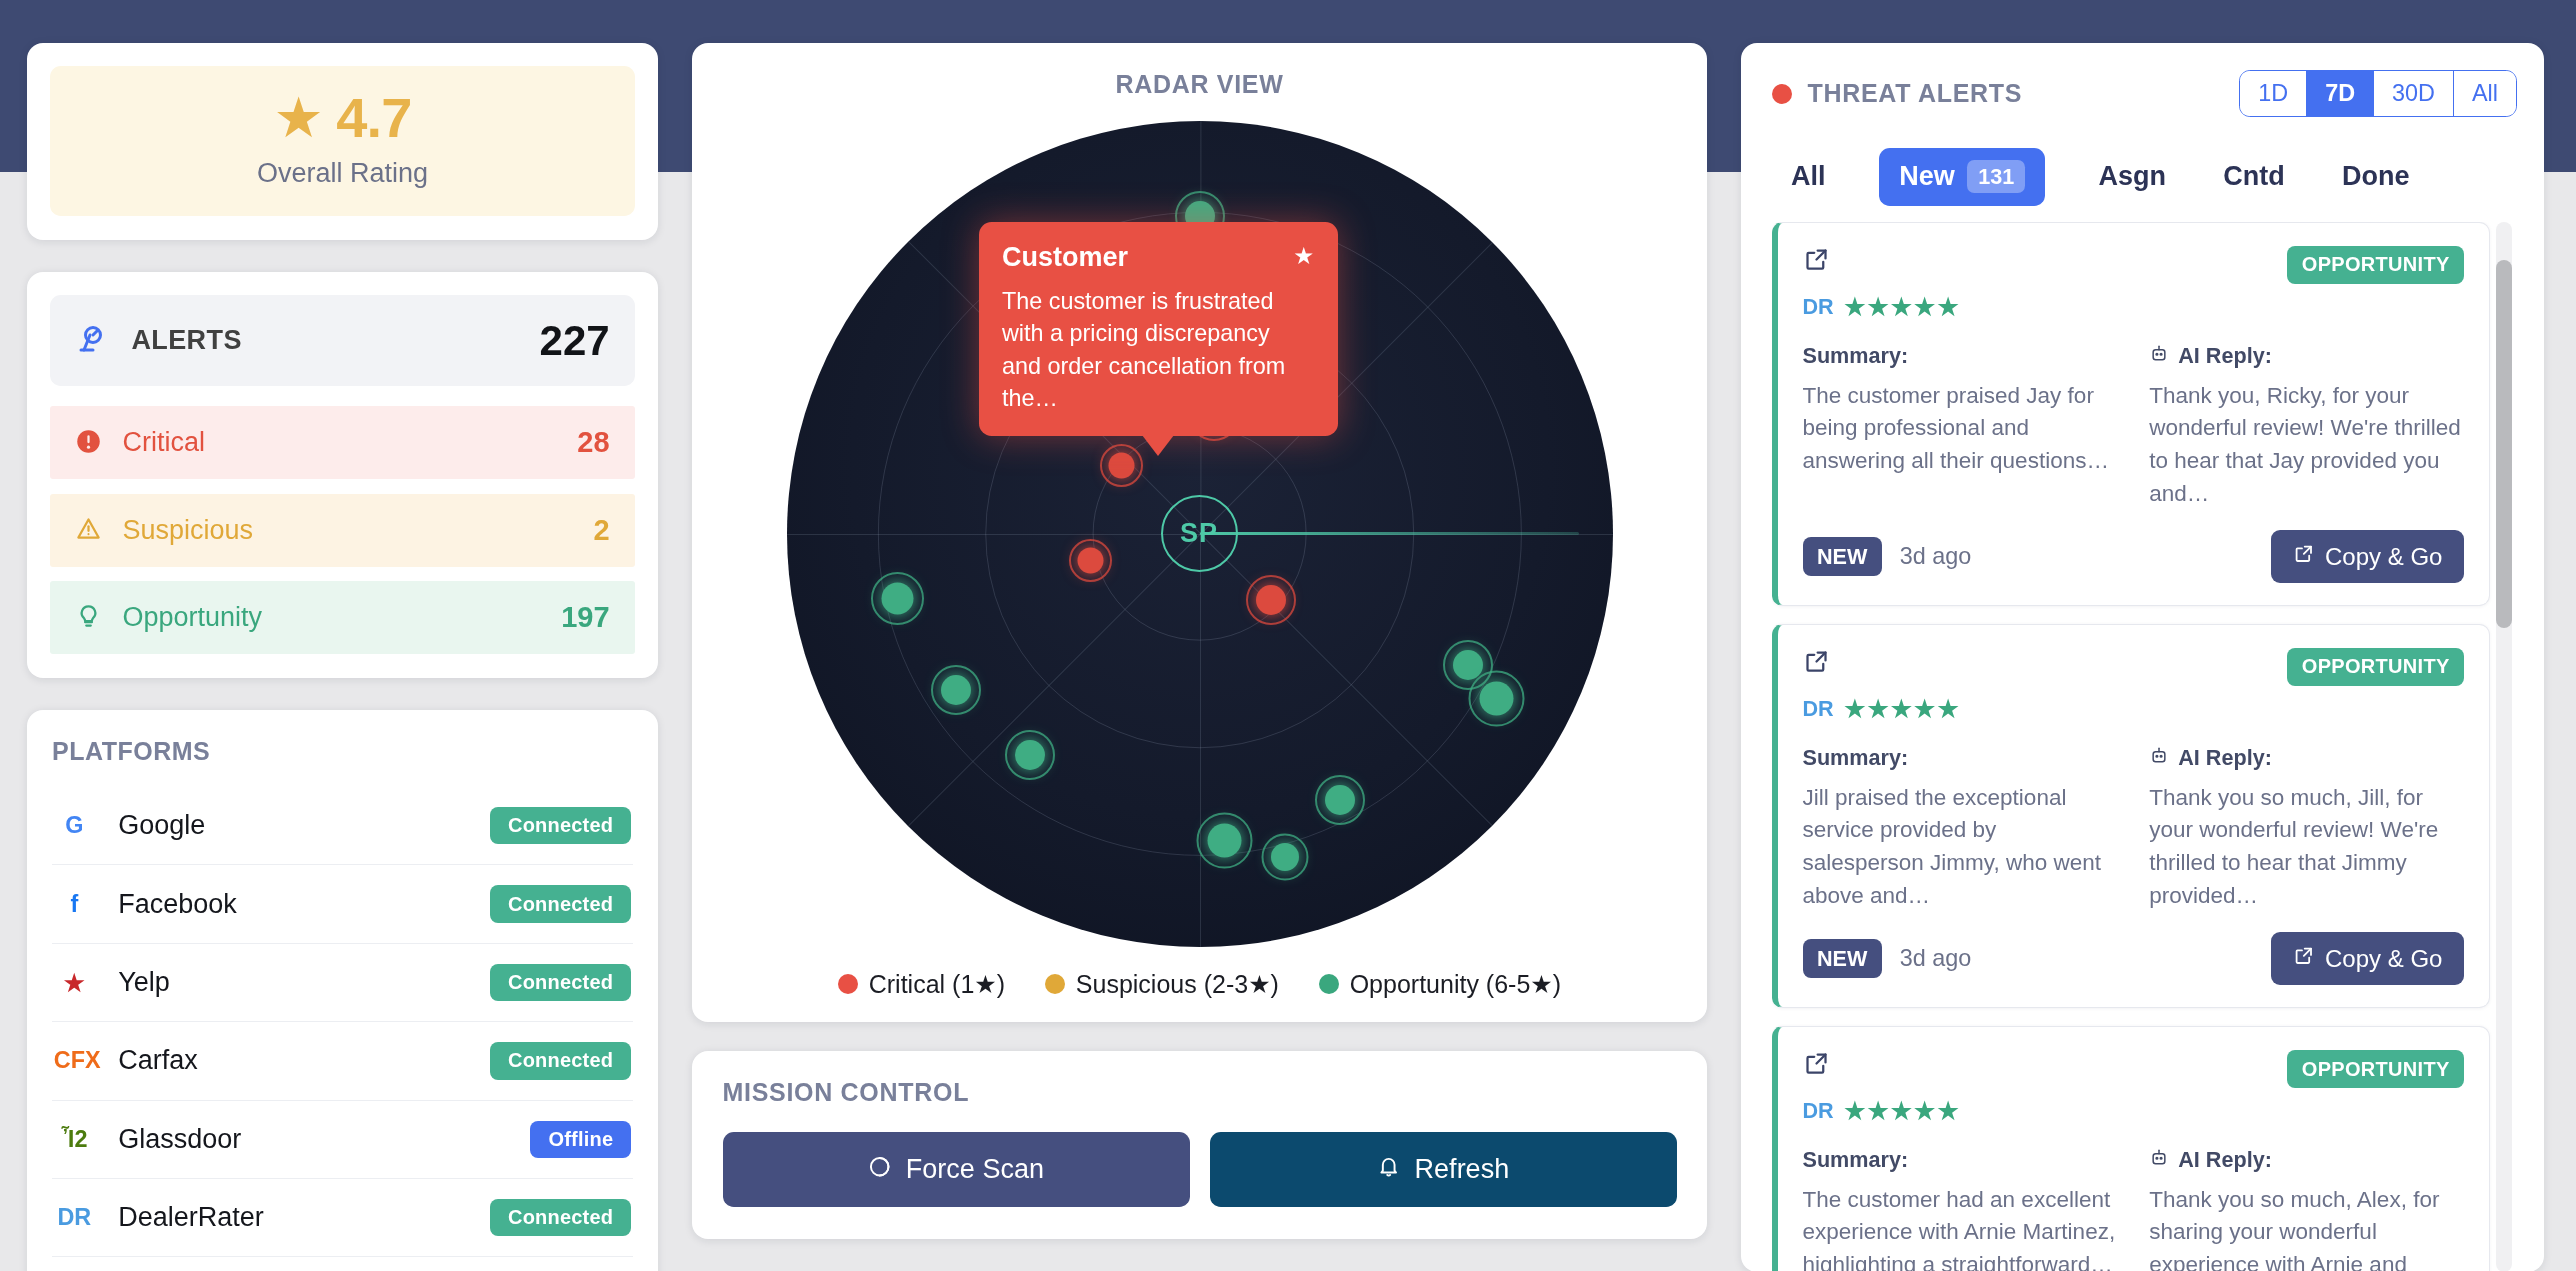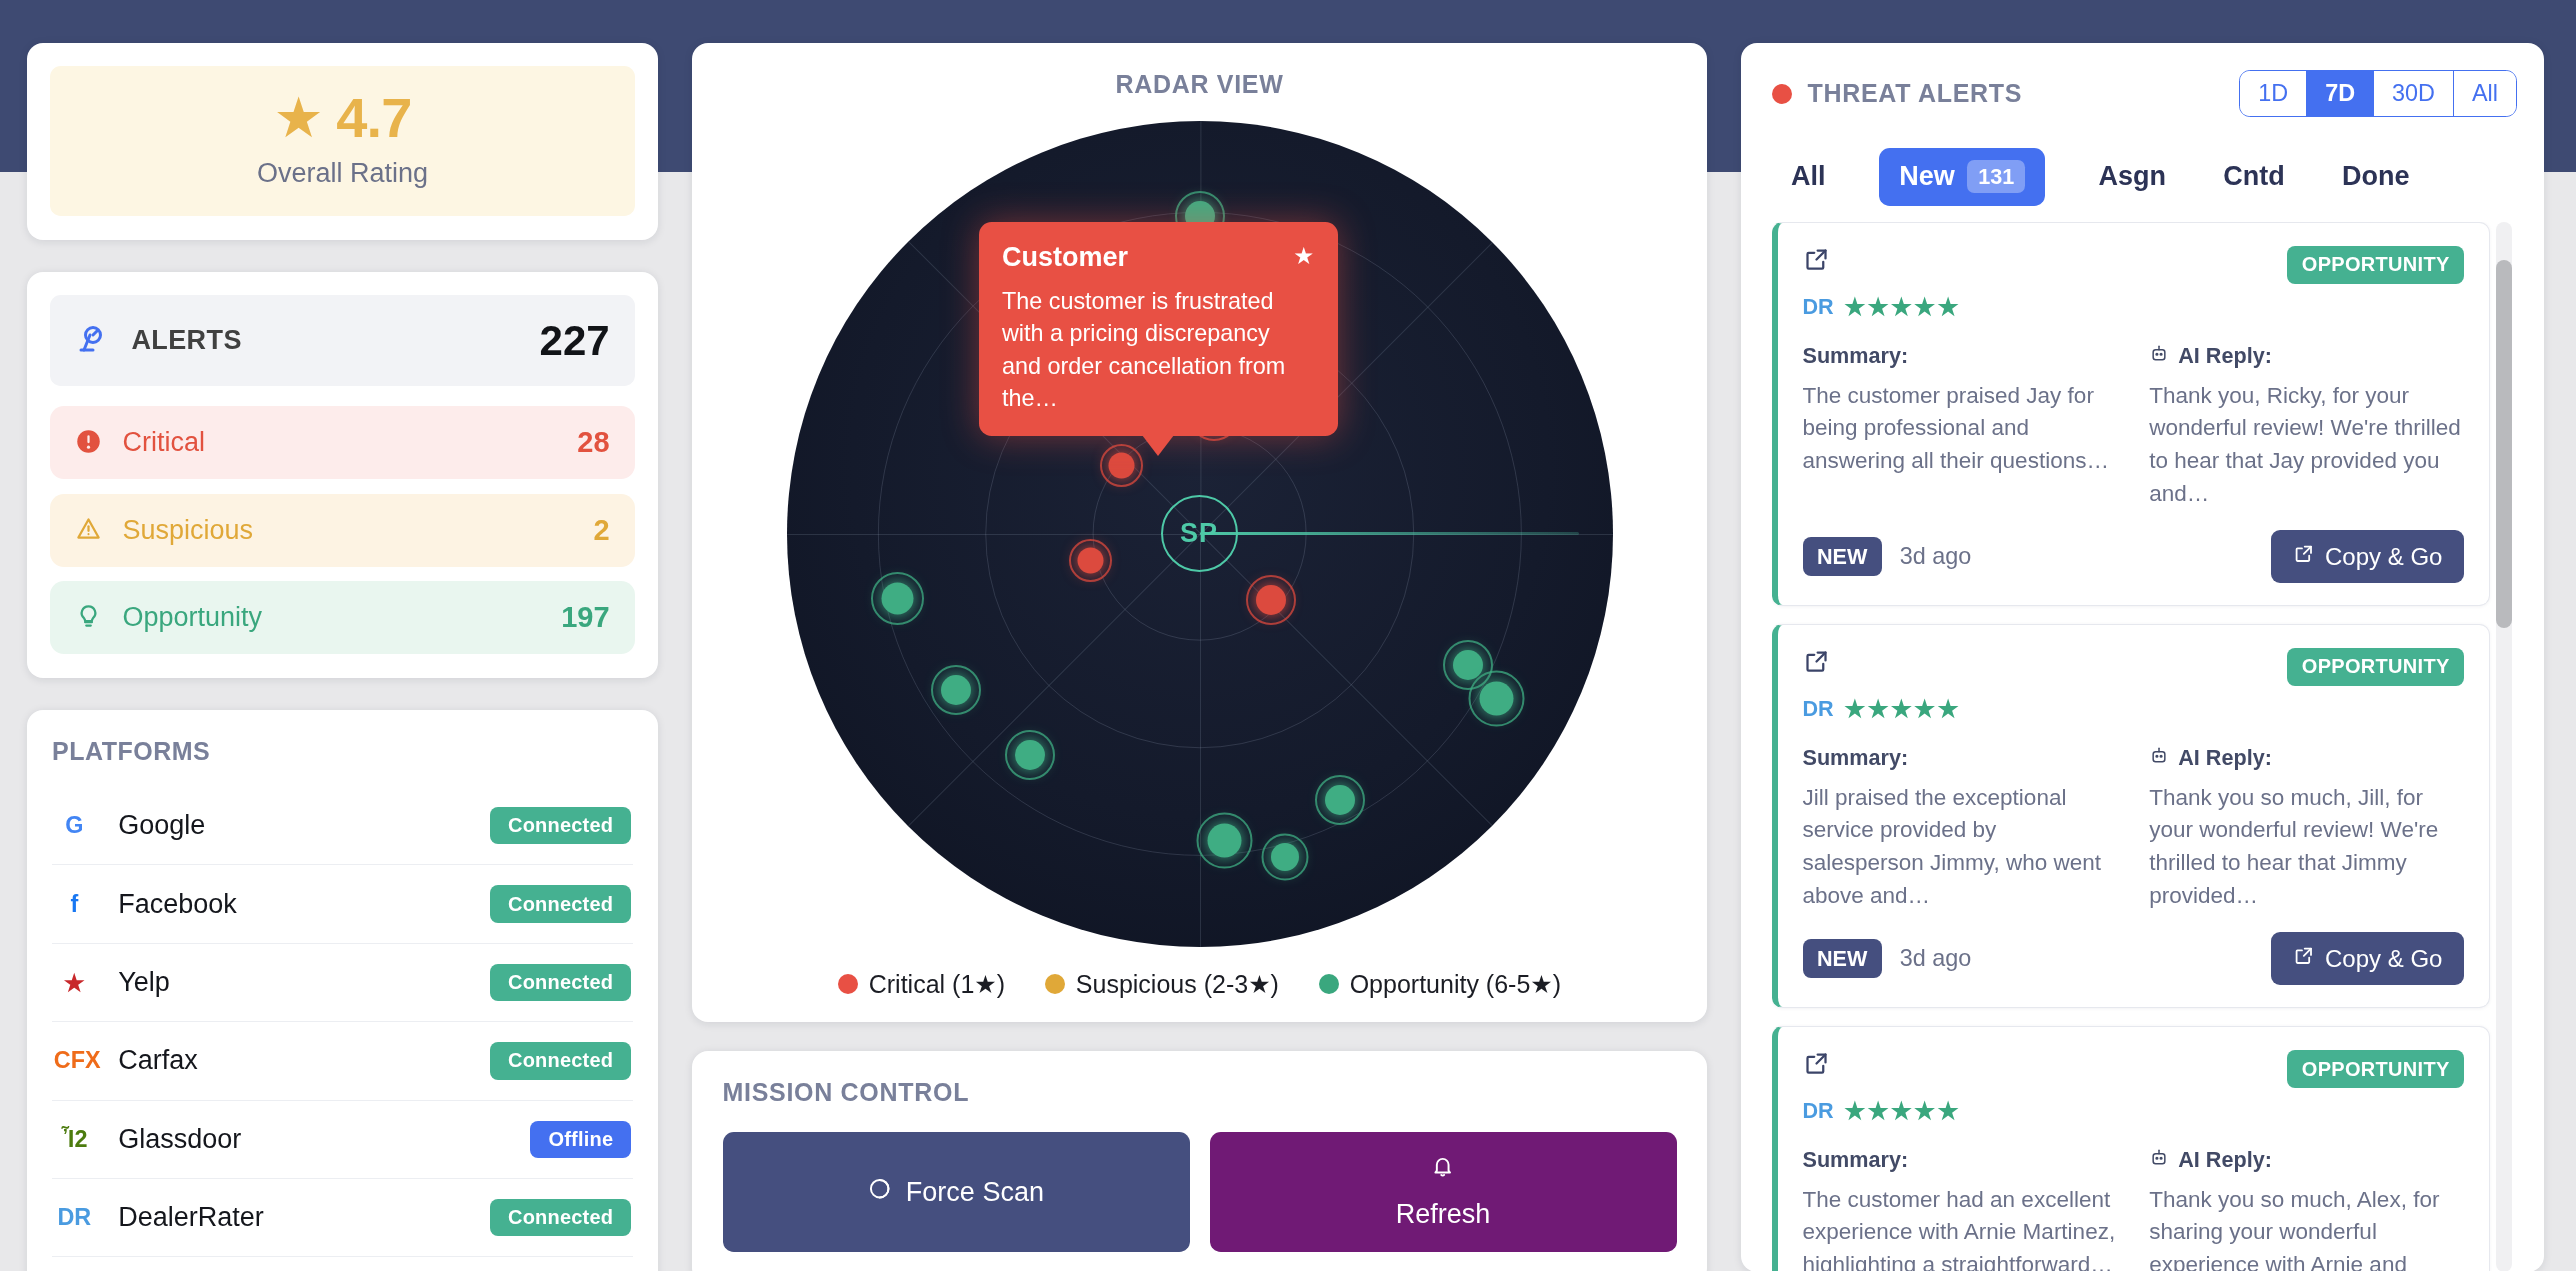--- a/index.html
+++ b/index.html
@@ -53,21 +53,21 @@
     padding: 21.6px 25px;
     display: flex; align-items: center; justify-content: space-between;
     margin-bottom: 20px;
   }
   .alerts-head-left { display: flex; align-items: center; gap: 20px; }
   .alerts-title { font-size: 27px; font-weight: bold; color: #404040; letter-spacing: 0.4px; }
   .alerts-total { font-size: 42px; font-weight: bold; color: #121418; }
   .radar-dish-icon { width: 36px; height: 36px; display:block; }
 
   .alert-row {
-    border-radius: 14px;
+    border-radius: 3px;
     padding: 20px 25px;
     display: flex; align-items: center; justify-content: space-between;
     margin-bottom: 14.4px;
   }
   .alert-row:last-child { margin-bottom: 0; }
   .alert-row-left { display: flex; align-items: center; gap: 20px; }
   .alert-row-label { font-size: 27px; }
   .alert-row-count { font-size: 29px; font-weight: bold; }
   .row-critical { background: #fdeceb; }
   .row-critical .alert-row-label, .row-critical .alert-row-count { color: #e2523f; }
@@ -159,21 +159,21 @@
   .mission-btns { display: flex; gap: 20px; }
   .mbtn {
     flex: 1; border: none; border-radius: 10.8px;
     color: #fff; font-size: 27px; font-weight: 500;
     padding: 21.6px 0;
     display: flex; align-items: center; justify-content: center; gap: 14.4px;
     font-family: "Liberation Sans", sans-serif;
     cursor: pointer;
   }
   .mbtn-scan { background: #454f7f; }
-  .mbtn-refresh { background: #701a75; flex-direction: column; }
+  .mbtn-refresh { background: #0c4a6e; }
 
   
   .col-right { flex: 1; min-width: 0; display: flex; }
   .threat-card { flex: 1; padding: 27px 27px 0 30.5px; display: flex; flex-direction: column; min-width: 0; }
   .threat-head { display: flex; align-items: center; justify-content: space-between; margin-bottom: 30.5px; }
   .threat-head-left { display: flex; align-items: center; gap: 16px; }
   .threat-dot { width: 20px; height: 20px; border-radius: 50%; background: #e85044; }
   .threat-title { font-size: 25px; font-weight: bold; color: #79809a; letter-spacing: 0.7px; }
   .range-group { display: flex; border: 1.8px solid #4470f0; border-radius: 10.8px; overflow: hidden; }
   .range-btn {

